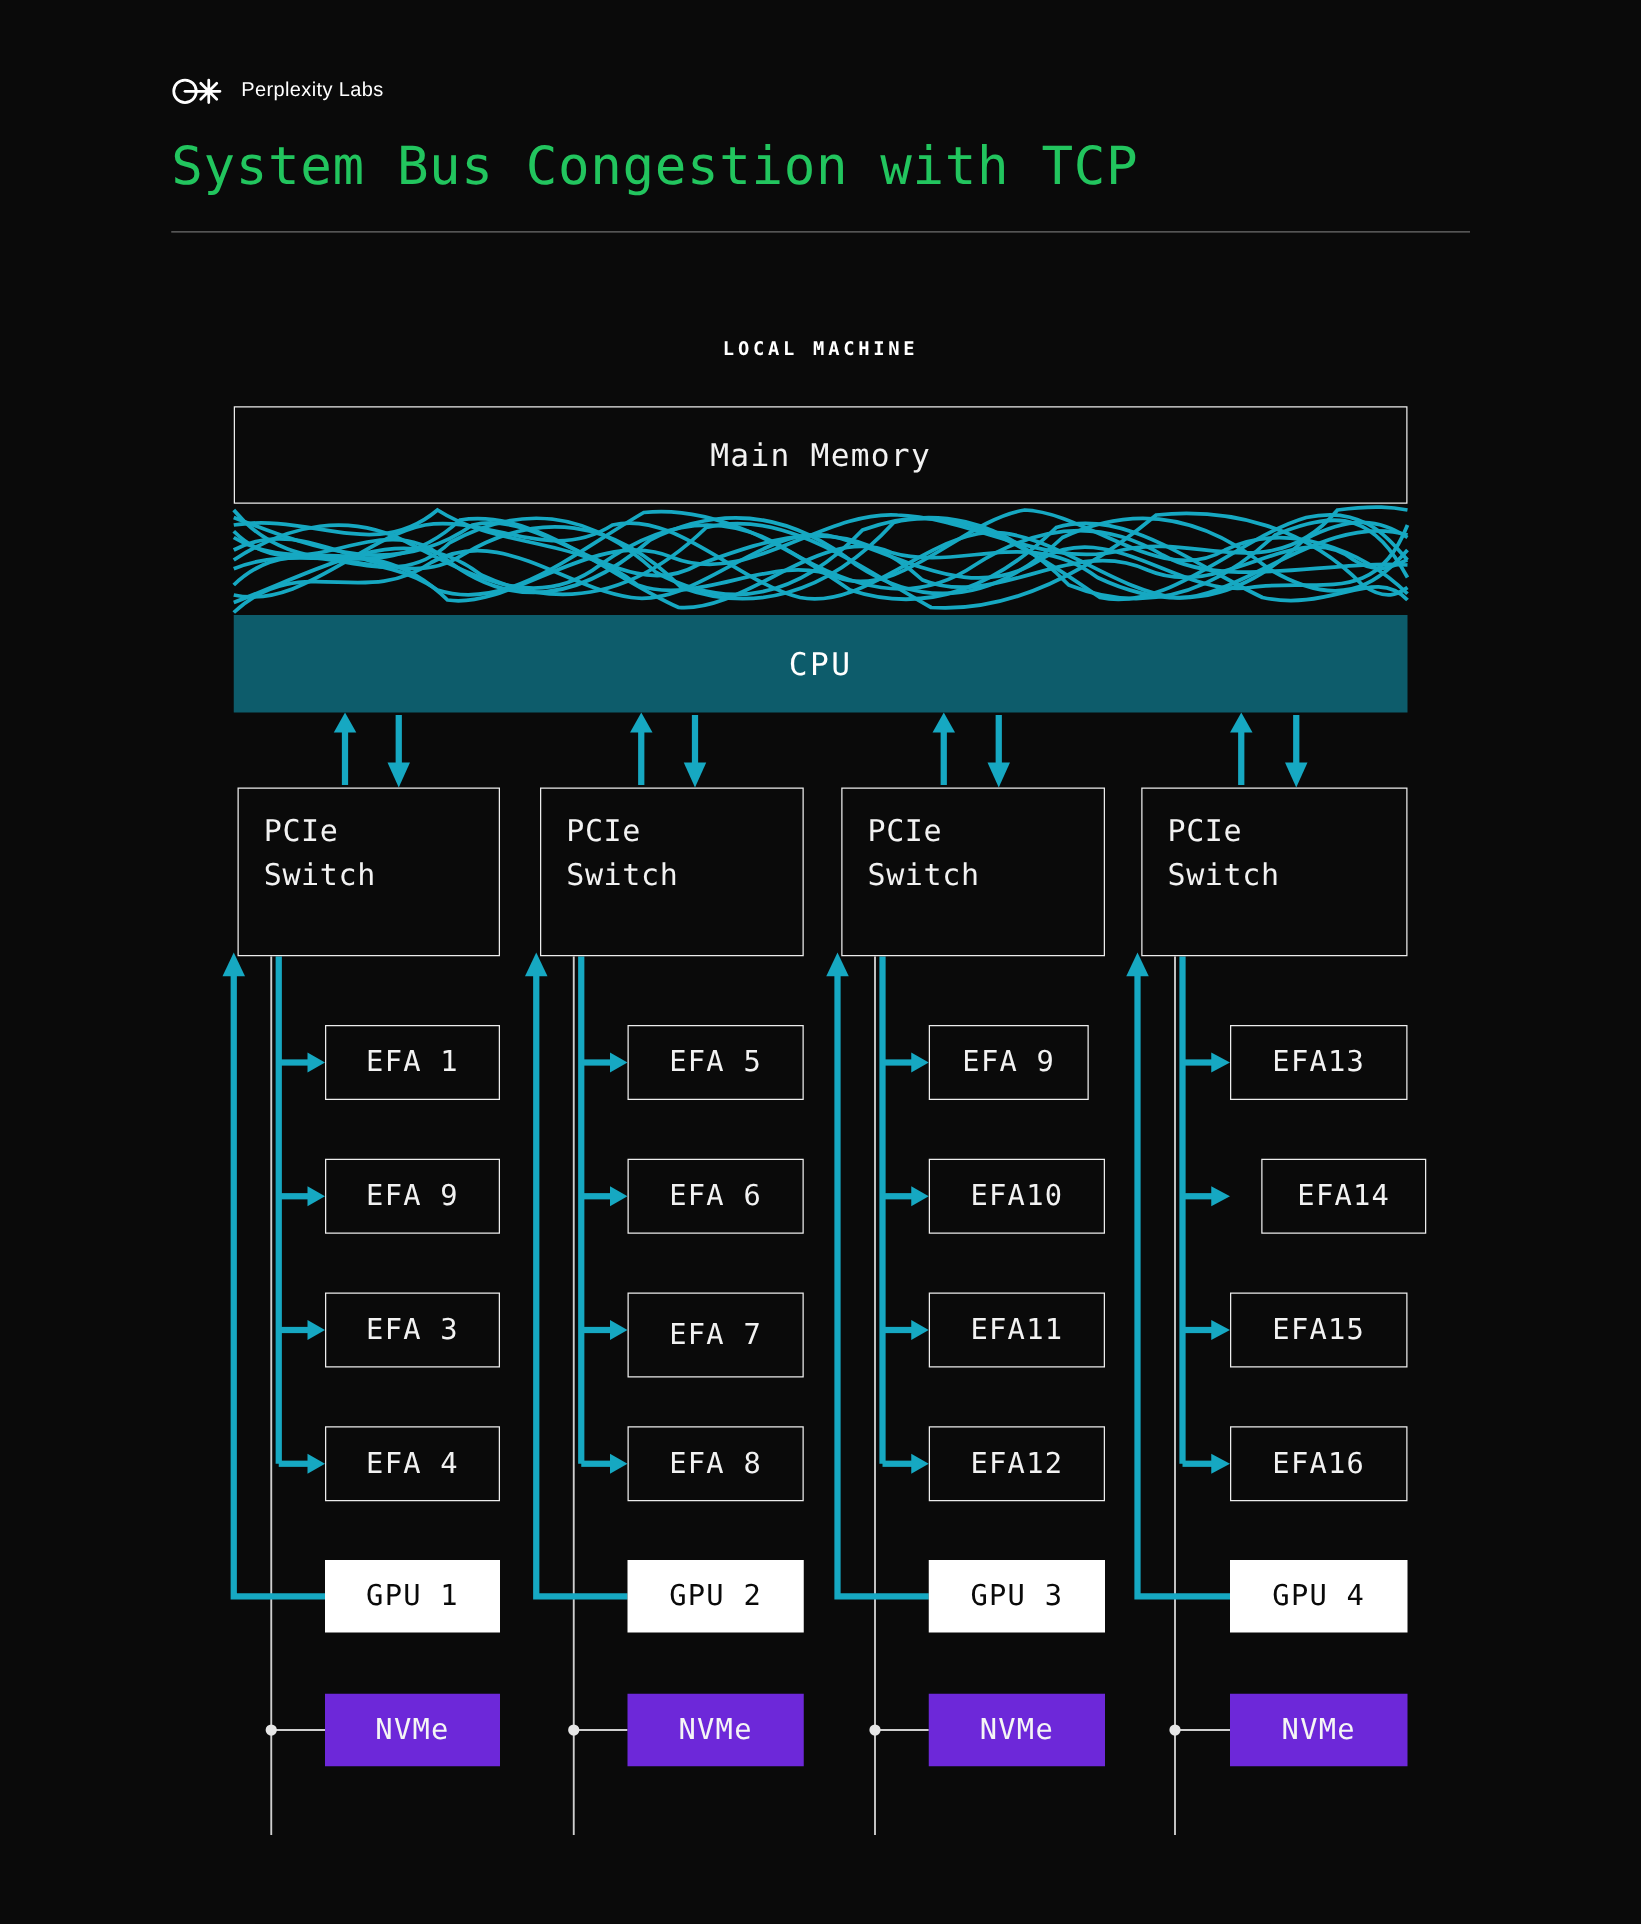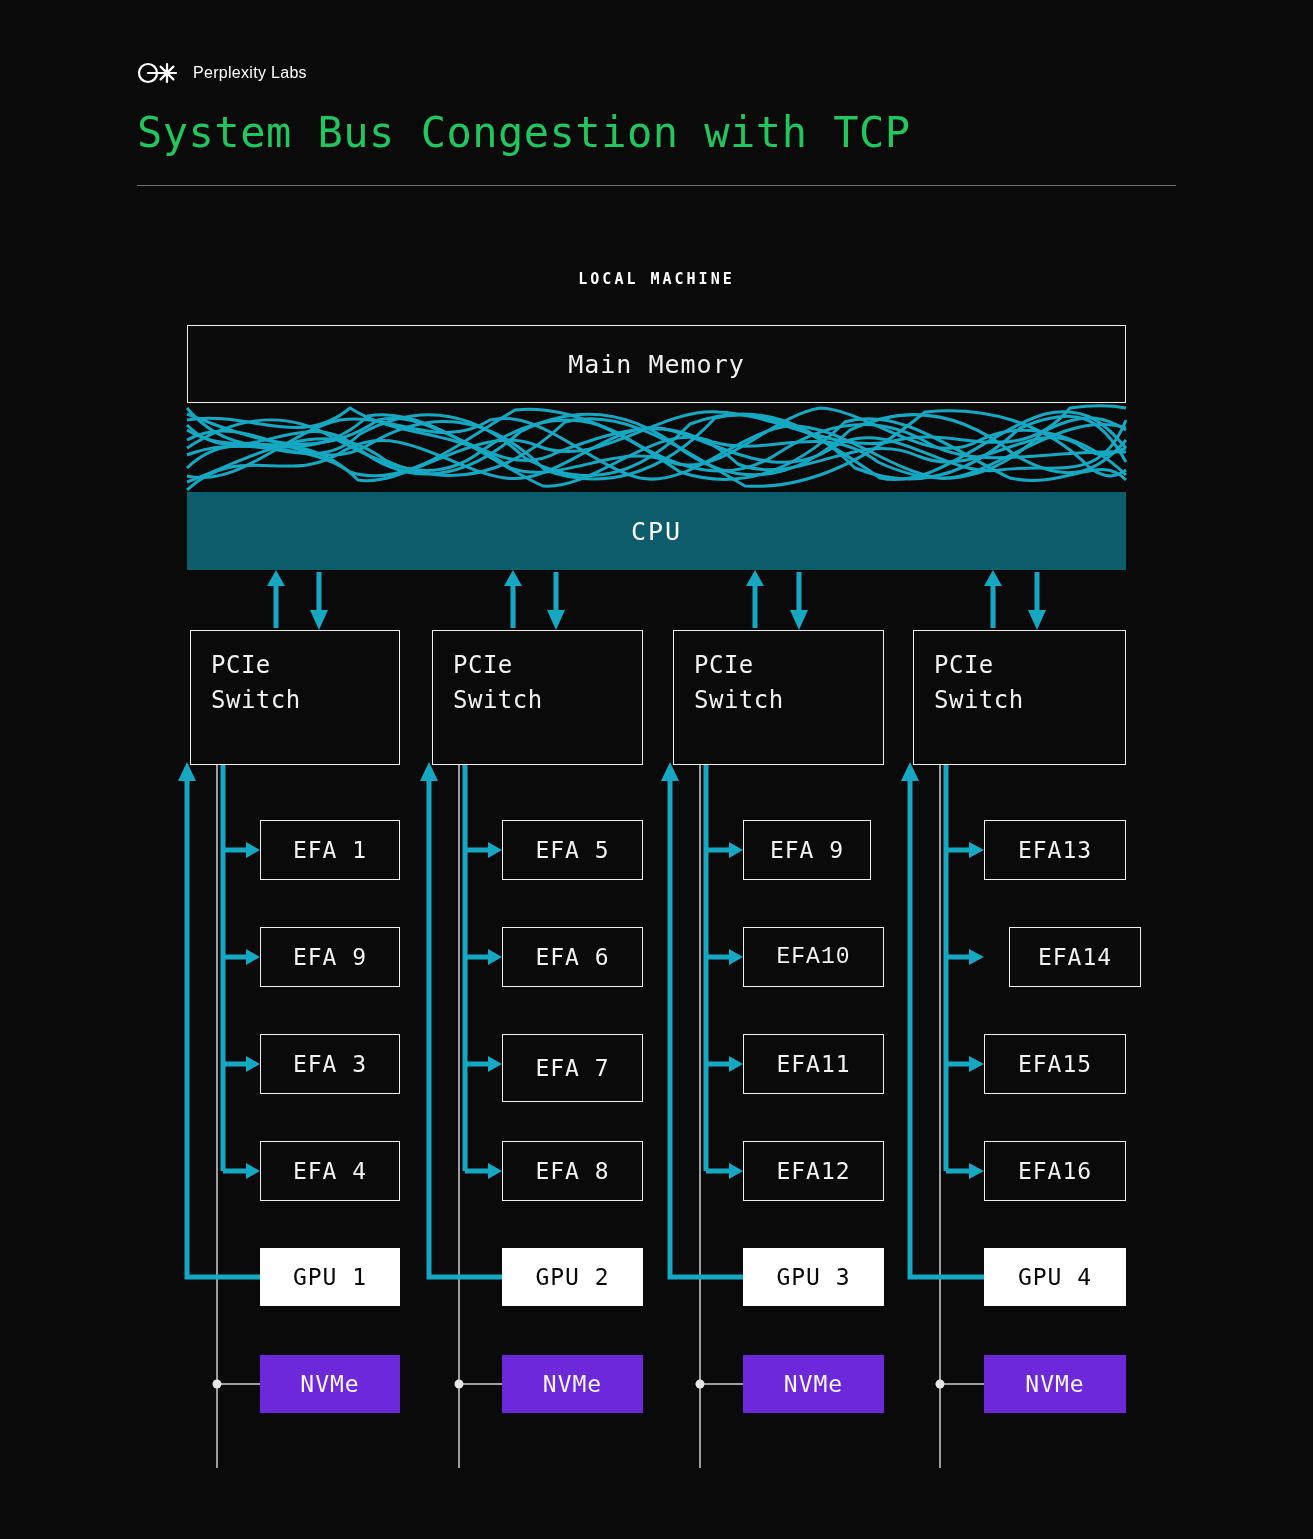--- a/index.html
+++ b/index.html
@@ -210,21 +210,21 @@
   <div class="abs box efa" style="left:502px;top:1034px;width:141px;height:68px;">
       <span>EFA 7</span>
     </div>
   <div class="abs box efa" style="left:502px;top:1141px;width:141px;height:60px;">
       <span>EFA 8</span>
     </div>
 
   <div class="abs box efa" style="left:743px;top:820px;width:128px;height:60px;">
       <span>EFA 9</span>
     </div>
-  <div class="abs box efa" style="left:743px;top:927px;width:141px;height:60px;font-family:Liberation Mono, monospace;">
+  <div class="abs box efa" style="left:743px;top:927px;width:141px;height:60px;">
       <span>EFA10</span>
     </div>
   <div class="abs box efa" style="left:743px;top:1034px;width:141px;height:60px;">
       <span>EFA11</span>
     </div>
   <div class="abs box efa" style="left:743px;top:1141px;width:141px;height:60px;">
       <span>EFA12</span>
     </div>
 
   <div class="abs box efa" style="left:984px;top:820px;width:142px;height:60px;">

